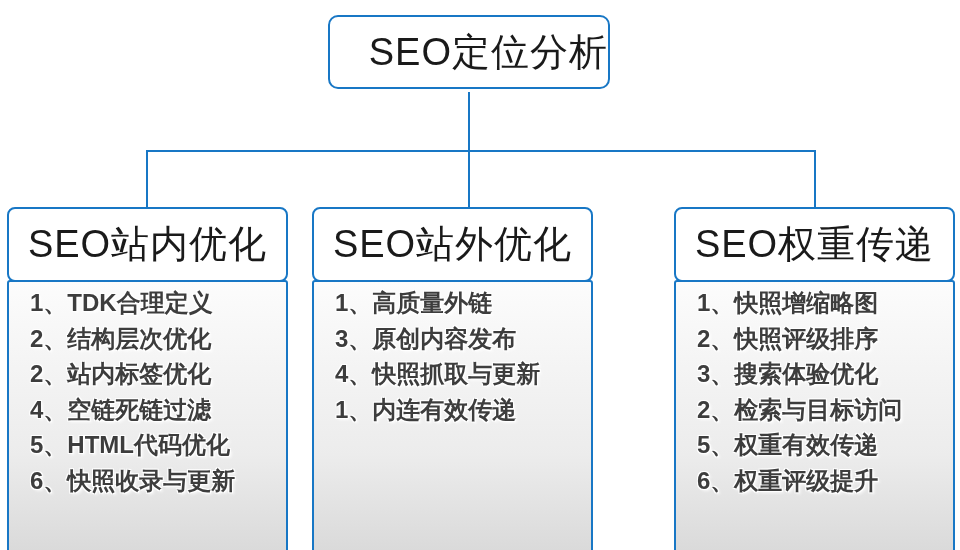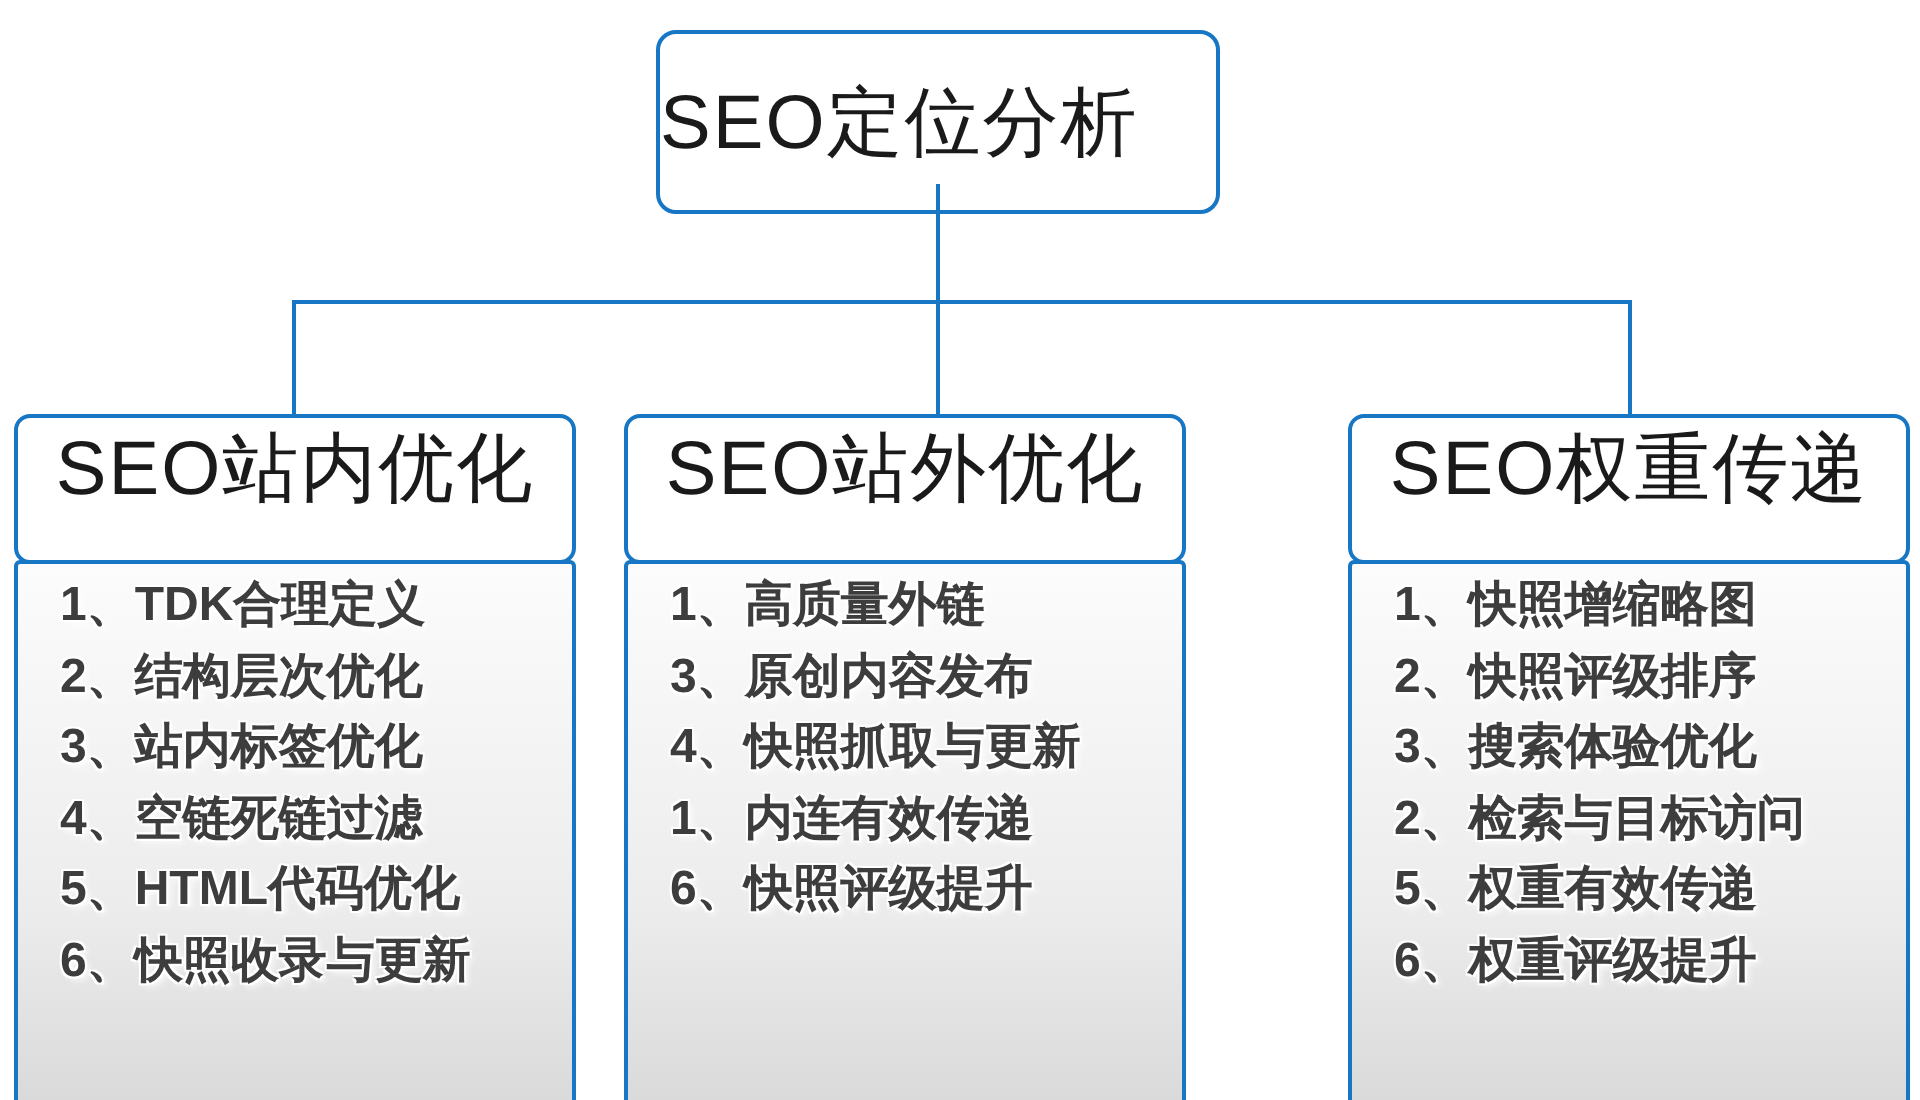--- a/index.html
+++ b/index.html
@@ -13,25 +13,25 @@
   *{margin:0;padding:0;box-sizing:border-box;}
   html,body{background:#ffffff;}
   body{
     font-family:"Liberation Sans","DejaVu Sans",sans-serif;
     width:960px;height:550px;overflow:hidden;
   }
   .canvas{position:relative;width:960px;height:550px;background:#fff;}
 
   
   .root-box{
-    position:absolute;left:328px;top:15px;width:282px;height:92px;
+    position:absolute;left:328px;top:15px;width:282px;height:74px;
     background:var(--header-bg,#fff);
     border:2px solid var(--line-blue,#1877c5);
     border-radius:10px;
-    display:flex;align-items:center;justify-content:flex-start;
+    display:flex;align-items:center;justify-content:flex-end;
     font-size:38px;color:var(--title-text,#1a1a1a);
     letter-spacing:1px;white-space:nowrap;
   }
 
   
   .conn{position:absolute;background:var(--line-blue,#1877c5);}
   .conn.v-root{left:468px;top:92px;width:2px;height:58px;}
   .conn.h-main{left:146px;top:150px;width:670px;height:2px;}
   .conn.v-left{left:146px;top:150px;width:2px;height:57px;}
   .conn.v-mid{left:468px;top:150px;width:2px;height:57px;}
@@ -41,21 +41,21 @@
   .column{position:absolute;top:207px;width:281px;}
   .column.c0{left:7px;}
   .column.c1{left:312px;}
   .column.c2{left:674px;}
 
   .col-header{
     position:relative;z-index:2;height:75px;
     background:var(--header-bg,#fff);
     border:2px solid var(--line-blue,#1877c5);
     border-radius:8px;
-    display:flex;align-items:flex-start;justify-content:center;
+    display:flex;align-items:center;justify-content:center;
     font-size:38px;color:var(--title-text,#1a1a1a);
     letter-spacing:1px;white-space:nowrap;
   }
   .col-list{
     position:relative;z-index:1;margin-top:-2px;height:283px;
     border:2px solid var(--line-blue,#1877c5);
     border-radius:3px 3px 10px 10px;
     background:linear-gradient(to bottom,var(--panel-top,#fcfcfc) 0%,#ececec 62%,var(--panel-bottom,#d8d8d8) 100%);
     padding:3px 8px 0 21px;
     font-weight:bold;
@@ -82,37 +82,36 @@
   <div class="conn v-mid"></div>
   <div class="conn v-right"></div>
 
   <div class="column c0">
     <div class="col-header">
       <span>SEO站内优化</span>
     </div>
     <div class="col-list">
       <div class="list-item">1、TDK合理定义</div>
       <div class="list-item">2、结构层次优化</div>
-      <div class="list-item">3、站内标签优化</div>
+      <div class="list-item">2、站内标签优化</div>
       <div class="list-item">4、空链死链过滤</div>
       <div class="list-item">5、HTML代码优化</div>
       <div class="list-item">6、快照收录与更新</div>
     </div>
   </div>
 
   <div class="column c1">
     <div class="col-header">
       <span>SEO站外优化</span>
     </div>
     <div class="col-list">
       <div class="list-item">1、高质量外链</div>
       <div class="list-item">3、原创内容发布</div>
       <div class="list-item">4、快照抓取与更新</div>
       <div class="list-item">1、内连有效传递</div>
-      <div class="list-item">6、快照评级提升</div>
     </div>
   </div>
 
   <div class="column c2">
     <div class="col-header">
       <span>SEO权重传递</span>
     </div>
     <div class="col-list">
       <div class="list-item">1、快照增缩略图</div>
       <div class="list-item">2、快照评级排序</div>

